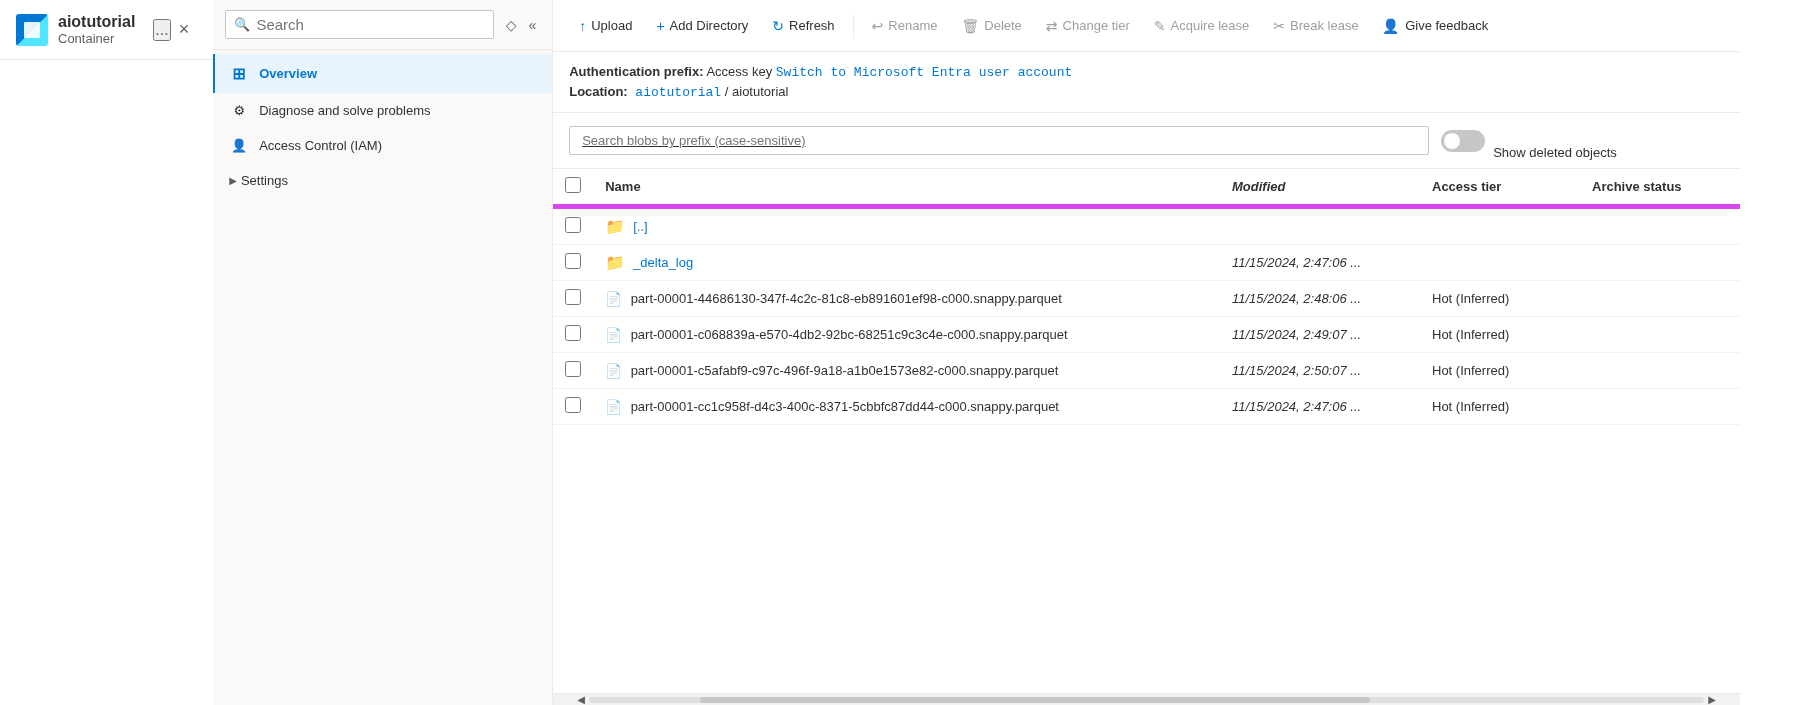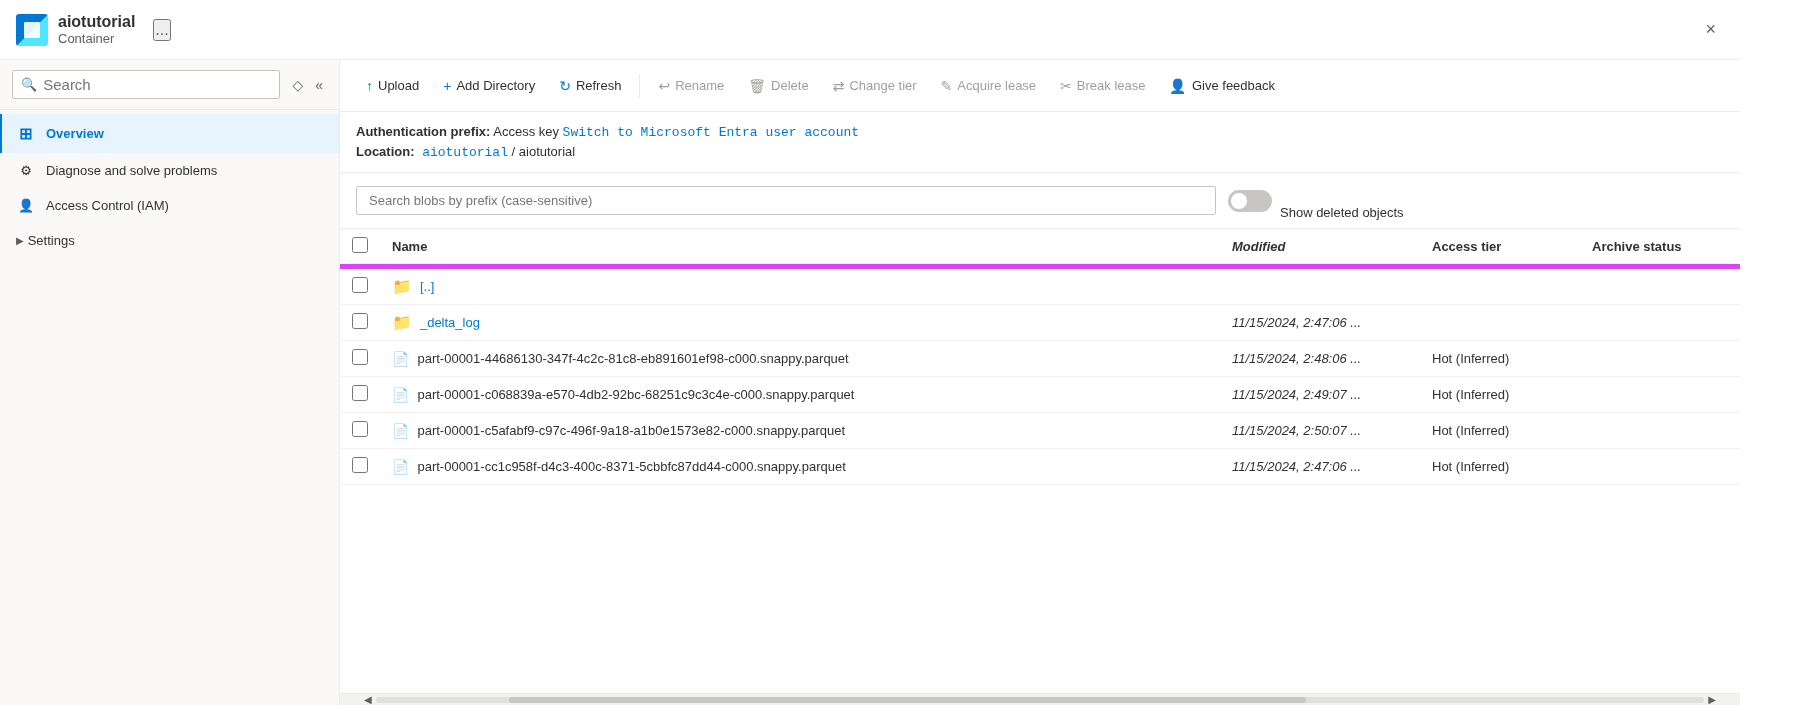--- a/index.html
+++ b/index.html
@@ -1,18 +1,18 @@
 <!DOCTYPE html>
 <html><head>
   <meta charset="utf-8">
   <style>
     * { box-sizing: border-box; margin: 0; padding: 0; }
     body { font-family: 'Segoe UI', Arial, sans-serif; font-size: 13px; background: #fff; color: #323130; overflow: hidden; }
     
-    .app-container { display: flex; flex-direction: column; width: 1740px; height: 705px; }
+    .app-container { display: flex; width: 1740px; height: 705px; }
     
     
     .header-bar { display: flex; align-items: center; padding: 8px 16px; border-bottom: 1px solid #edebe9; background: #fff; height: 60px; }
     .header-logo { display: flex; align-items: center; gap: 10px; }
     .header-title { display: flex; flex-direction: column; }
     .header-app-name { font-size: 16px; font-weight: 600; color: #323130; }
     .header-subtitle { font-size: 13px; color: #605e5c; }
     .header-more { margin-left: 8px; color: #605e5c; cursor: pointer; font-size: 16px; }
     .header-close { margin-left: auto; background: none; border: none; cursor: pointer; font-size: 18px; color: #605e5c; padding: 4px 8px; }
     
@@ -48,21 +48,21 @@
     .toolbar-divider { width: 1px; height: 24px; background: #edebe9; margin: 0 4px; }
     
     
     .info-bar { padding: 12px 16px 8px; border-bottom: 1px solid #edebe9; background: #fff; flex-shrink: 0; }
     .info-line { font-size: 13px; margin-bottom: 4px; }
     .info-label { font-weight: 600; }
     .info-link { color: #0078d4; text-decoration: none; cursor: pointer; font-family: Liberation Mono, monospace; }
     
     
     .blob-search-bar { padding: 8px 16px; border-bottom: 1px solid #edebe9; display: flex; align-items: center; gap: 12px; flex-shrink: 0; }
-    .blob-search-input { flex: 1; max-width: 860px; border: 1px solid #c8c6c4; padding: 6px 12px; font-size: 13px; border-radius: 2px; color: #323130; outline: none; }
+    .blob-search-input { flex: 1; max-width: 860px; border: 1px solid #c8c6c4; padding: 6px 12px; font-size: 13px; border-radius: 2px; color: #323130; outline: none; text-decoration: underline; }
     .toggle-container { display: flex; align-items: center; gap: 8px; }
     .toggle { position: relative; width: 44px; height: 22px; }
     .toggle input { opacity: 0; width: 0; height: 0; }
     .toggle-slider { position: absolute; cursor: pointer; top: 0; left: 0; right: 0; bottom: 0; background: #c8c6c4; border-radius: 11px; transition: 0.3s; }
     .toggle-slider:before { position: absolute; content: ""; height: 16px; width: 16px; left: 3px; bottom: 3px; background: white; border-radius: 50%; transition: 0.3s; }
     .toggle-label { font-size: 13px; color: #323130; white-space: nowrap; margin-top: 24px; }
     
     
     .table-container { flex: 1; overflow: auto; }
     .file-table { width: 100%; border-collapse: collapse; }

